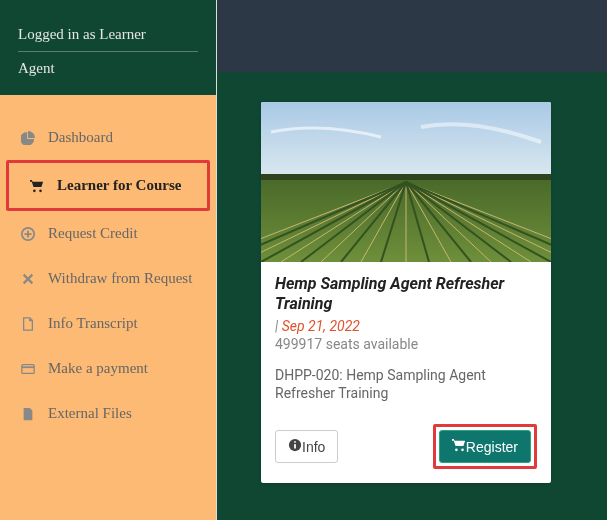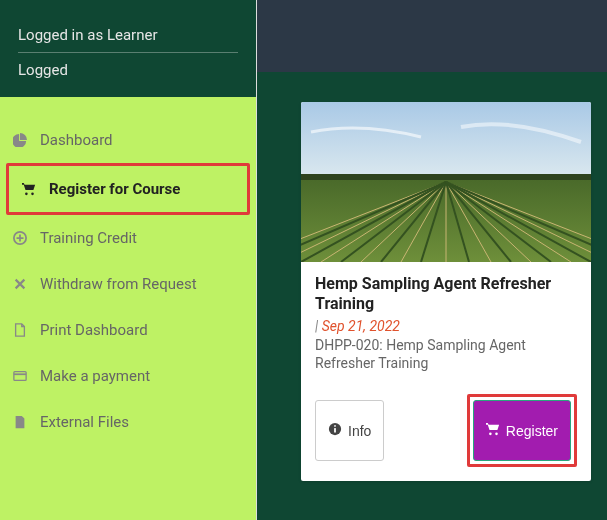--- a/index.html
+++ b/index.html
@@ -9,26 +9,27 @@
     height: 520px;
     overflow: hidden;
     background: #fff;
   }
   .app {
     display: flex;
     width: 100%;
     height: 100%;
   }
   .sidebar {
-    width: 257px;
+    width: 217px;
     flex-shrink: 0;
     border-right: 1px solid #ddd;
     display: flex;
     flex-direction: column;
-    background: #bef264;
+    background: #fdba74;
+    font-family: Liberation Serif, serif;
   }
   .sidebar-top {
     background: #0f4733;
     color: #e6e6e6;
     padding: 26px 18px 18px 18px;
   }
   .sidebar-top .logged {
     font-size: 15px;
     padding-bottom: 8px;
     border-bottom: 1px solid #5a7f71;
@@ -38,21 +39,21 @@
     font-size: 15px;
     cursor: pointer;
   }
   .nav {
     padding-top: 20px;
   }
   .nav-item {
     display: flex;
     align-items: center;
     gap: 12px;
-    padding: 14px 12px;
+    padding: 14px 20px;
     color: #666;
     font-size: 15px;
     cursor: pointer;
   }
   .nav-item.active {
     color: #222;
     font-weight: 700;
   }
   .nav-item .icon {
     width: 16px;
@@ -98,20 +99,21 @@
   .field-svg { width: 100%; height: 160px; display: block; }
   .card-body {
     padding: 12px 14px 14px 14px;
   }
   .card-title {
     font-size: 16px;
     font-weight: 700;
     color: #222;
     line-height: 1.25;
     margin-bottom: 4px;
+    font-style: italic;
   }
   .card-meta {
     font-size: 14px;
     color: #888;
     margin-bottom: 2px;
     font-style: italic;
   }
   .card-meta .date { color: #e0522d; }
   .card-seats {
     font-size: 14px;
@@ -125,98 +127,97 @@
     margin-bottom: 22px;
   }
   .card-actions {
     display: flex;
     justify-content: space-between;
     align-items: center;
   }
   .btn {
     display: inline-flex;
     align-items: center;
-    gap: 6px;
     font-size: 14px;
-    padding: 21px 12px;
+    padding: 7px 12px;
     border-radius: 3px;
     cursor: pointer;
     border: 1px solid #ccc;
     background: #fff;
     color: #444;
   }
   .btn-register {
-    background: #a21caf;
+    background: #0f766e;
     border: 1px solid #29a57e;
     color: #fff;
   }
   .register-wrap {
     padding: 3px;
   }
   .icon svg { width: 14px; height: 14px; }
 </style>
 </head>
 <body>
 
 <div class="app">
   <aside class="sidebar">
     <div class="sidebar-top">
       <div class="logged">Logged in as Learner</div>
-      <div class="logout">Logged</div>
+      <div class="logout">Agent</div>
     </div>
     <nav class="nav">
 
       <div class="nav-item">
         <span class="icon">
           <svg viewBox="0 0 16 16" fill="#888">
               <path d="M8 0v8h8A8 8 0 0 0 8 0z"></path>
               <path d="M7 1A8 8 0 1 0 15 9H7V1z" fill="#888"></path>
             </svg>
         </span>
         <span>Dashboard</span>
       </div>
 
       <div class="nav-item-wrap highlight-red">
         <div class="nav-item active">
           <span class="icon">
             <svg viewBox="0 0 16 16" fill="#222">
                 <path d="M0 1h2l1 2h12l-2 6H4L2 3H0V1zM5 12a1.5 1.5 0 1 0 0 3 1.5 1.5 0 0 0 0-3zm7 0a1.5 1.5 0 1 0 0 3 1.5 1.5 0 0 0 0-3z"></path>
               </svg>
           </span>
-          <span>Register for Course</span>
+          <span>Learner for Course</span>
         </div>
       </div>
 
       <div class="nav-item">
         <span class="icon">
           <svg viewBox="0 0 16 16" fill="#888">
               <circle cx="8" cy="8" r="7" fill="none" stroke="#888" stroke-width="2"></circle>
               <path d="M8 4v8M4 8h8" stroke="#888" stroke-width="2"></path>
             </svg>
         </span>
-        <span>Training Credit</span>
+        <span>Request Credit</span>
       </div>
 
       <div class="nav-item">
         <span class="icon">
           <svg viewBox="0 0 16 16" stroke="#888" stroke-width="2.5">
               <path d="M3 3l10 10M13 3L3 13"></path>
             </svg>
         </span>
         <span>Withdraw from Request</span>
       </div>
 
       <div class="nav-item">
         <span class="icon">
           <svg viewBox="0 0 16 16" fill="none" stroke="#888" stroke-width="1.5">
               <path d="M3 1h7l3 3v11H3z"></path>
               <path d="M10 1v3h3"></path>
             </svg>
         </span>
-        <span>Print Dashboard</span>
+        <span>Info Transcript</span>
       </div>
 
       <div class="nav-item">
         <span class="icon">
           <svg viewBox="0 0 16 16" fill="none" stroke="#888" stroke-width="1.5">
               <rect x="1" y="3" width="14" height="10" rx="1"></rect>
               <path d="M1 6h14" stroke-width="2"></path>
             </svg>
         </span>
         <span>Make a payment</span>
@@ -280,20 +281,21 @@
                 <path d="M145 80 L290 160"></path>
               <path d="M145 80 L330 160"></path>
             </g>
           </svg>
         </div>
         <div class="card-body">
           <div class="card-title">Hemp Sampling Agent Refresher Training</div>
           <div class="card-meta">
             <span>| </span><span class="date">Sep 21, 2022</span>
           </div>
+          <div class="card-seats">499917 seats available</div>
           <div class="card-desc">DHPP-020: Hemp Sampling Agent Refresher Training</div>
           <div class="card-actions">
             <button class="btn">
               <span class="icon">
                 <svg viewBox="0 0 16 16" fill="#444">
                     <circle cx="8" cy="8" r="7"></circle>
                     <rect x="7" y="7" width="2" height="5" fill="#fff"></rect>
                     <circle cx="8" cy="4.5" r="1" fill="#fff"></circle>
                   </svg>
               </span>

